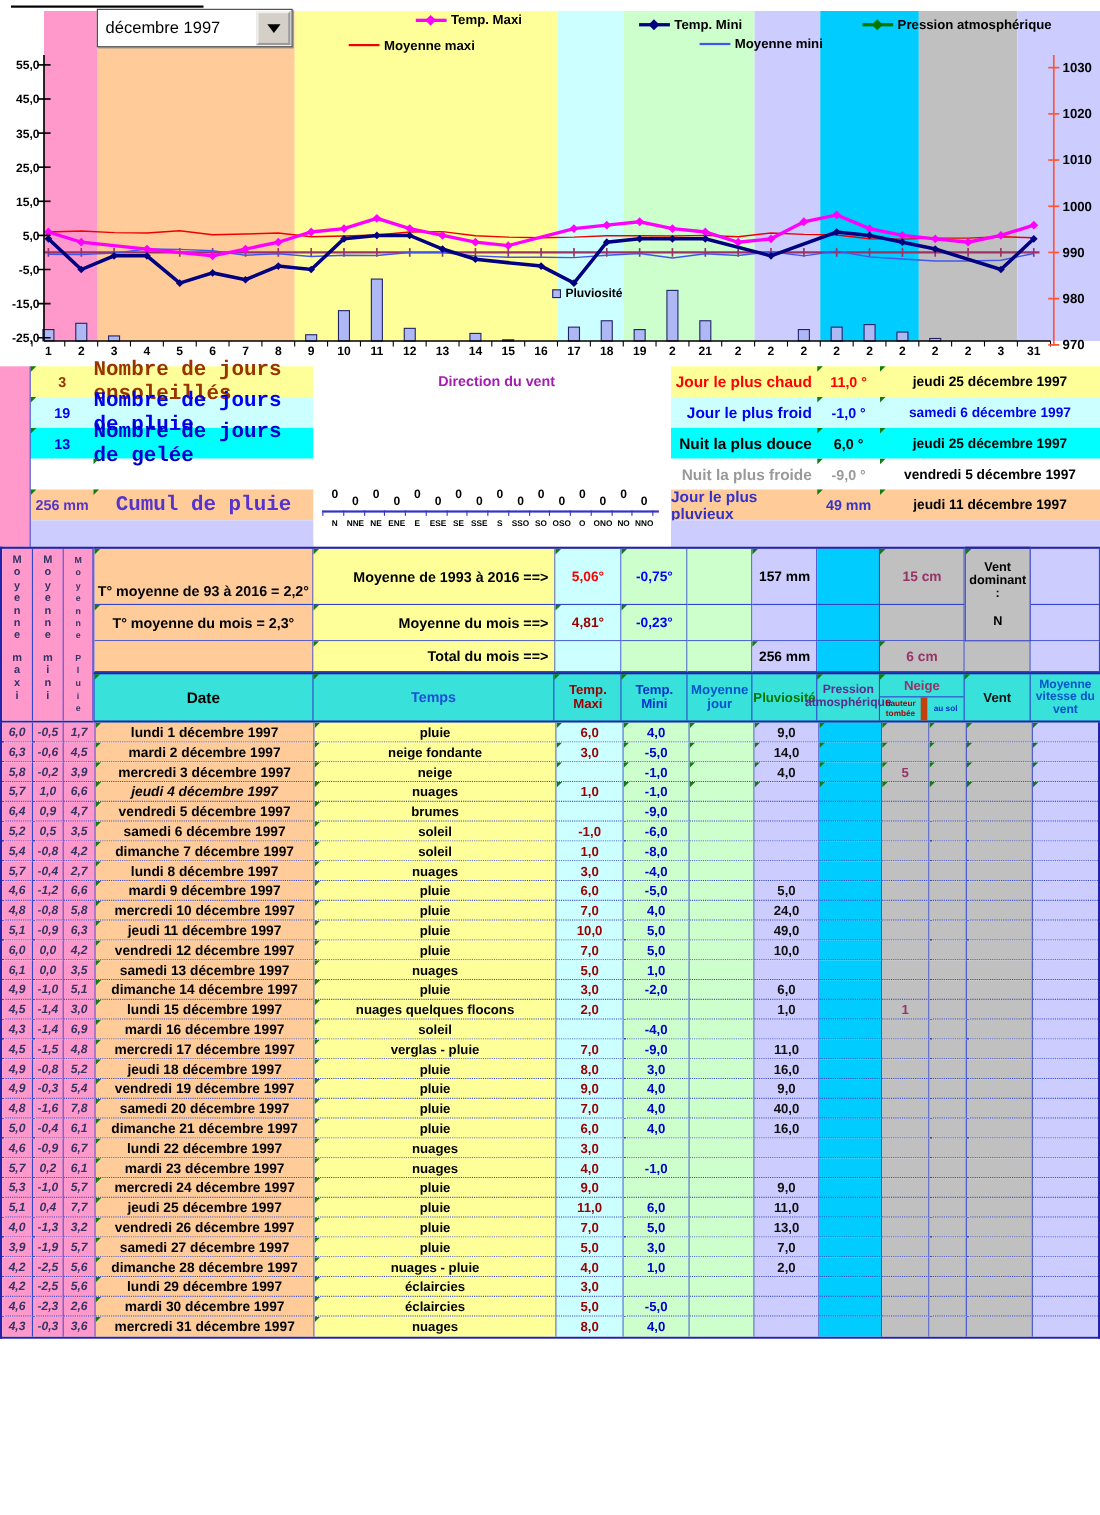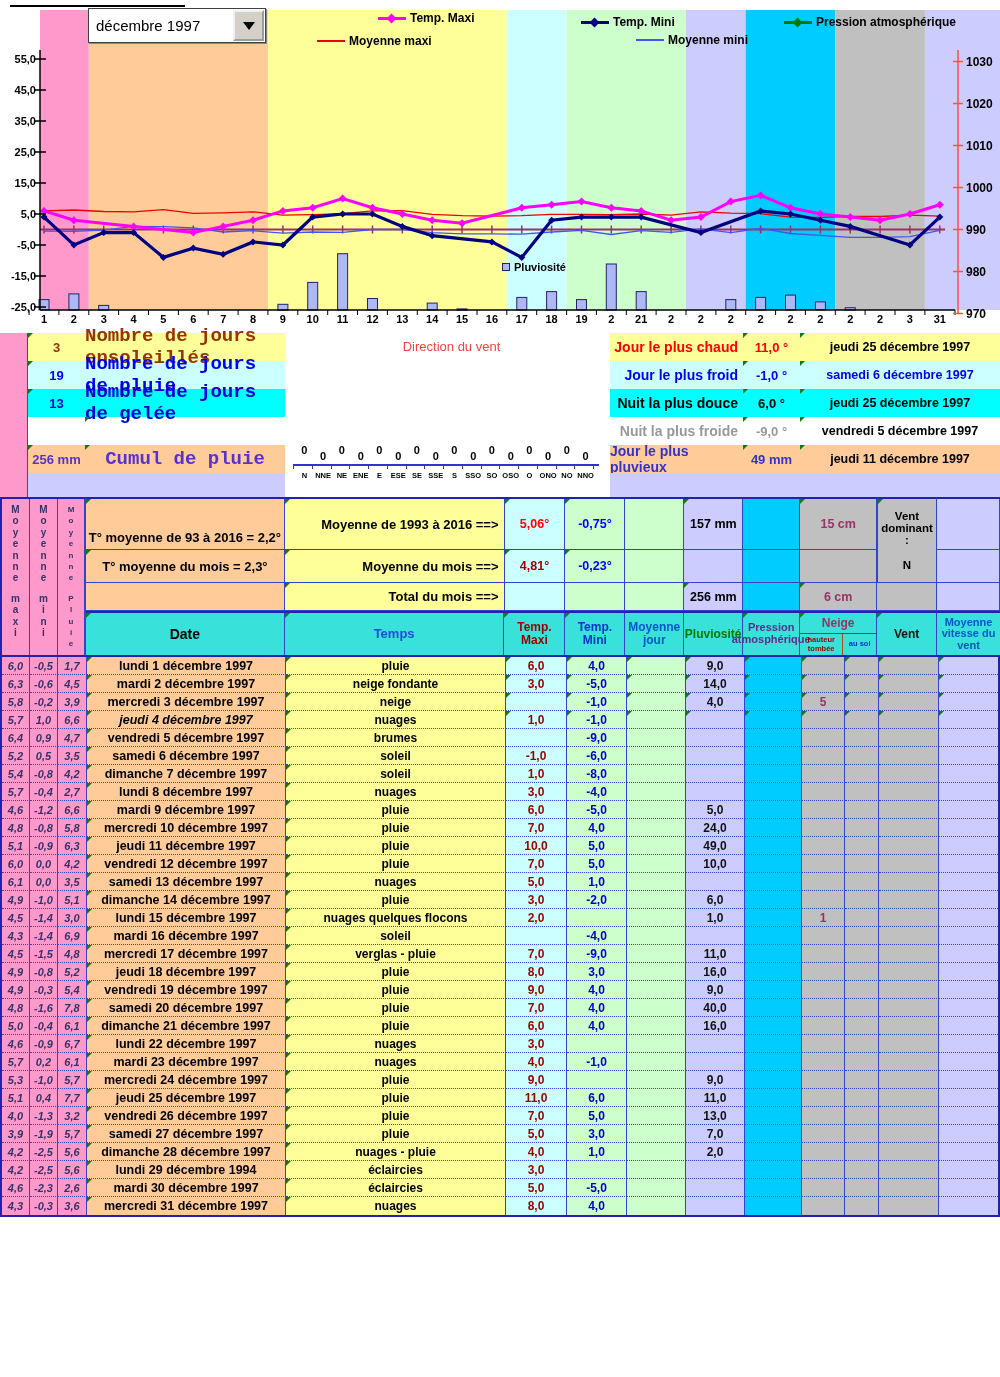--- a/index.html
+++ b/index.html
@@ -23,21 +23,21 @@
 
   
   #summary-section { position:absolute; left:0; top:333px; width:1000px; height:164px; }
   #sum-pink { position:absolute; left:0; top:0; width:28px; height:164px; background:#FF99CC; border-right:1px solid #3344CC; }
   #sumleft { position:absolute; left:28px; top:0; width:257px; }
   .slrow { display:flex; height:28px; }
   .slval { width:57px; display:flex; align-items:center; justify-content:center; font-weight:bold; font-size:13px; position:relative; }
   .sllab { width:200px; display:flex; align-items:center; justify-content:center; font-weight:bold; font-size:19px; position:relative;font-family:Liberation Mono, monospace; }
   #sl-lav { position:absolute; left:28px; top:140px; width:257px; height:24px; background:#CCCCFF; }
   #windbox { position:absolute; left:285px; top:0; width:333px; height:159px; background:#fff; }
-  #wind-title { text-align:center; padding-top:6px; font-weight:normal; font-size:13px; color:#ef4444; }
+  #wind-title { text-align:center; padding-top:6px; font-weight:bold; font-size:13px; color:#a21caf; }
   .wv { position:absolute; font-weight:bold; font-size:11px; color:#000; width:10px; text-align:center; }
   .waxis { position:absolute; left:8px; top:131px; width:306px; height:2px; background:#3333CC; }
   .wtick { position:absolute; top:131px; width:1px; height:5px; background:#3333CC; }
   .wl { position:absolute; top:138px; font-weight:bold; font-size:7.5px; color:#000; width:20px; text-align:center; }
   #sumright { position:absolute; left:610px; top:0; width:390px; }
   .srrow { display:flex; height:28px; }
   .srlab { width:133px; display:flex; align-items:center; justify-content:flex-end; padding-right:5px; font-weight:bold; font-size:14px; }
   .srval { width:57px; display:flex; align-items:center; justify-content:center; font-weight:bold; font-size:13px; position:relative; }
   .srdate { width:200px; display:flex; align-items:center; justify-content:center; font-weight:bold; font-size:12.5px; position:relative; }
   #sr-lav { position:absolute; left:610px; top:140px; width:390px; height:24px; background:#CCCCFF; }
@@ -551,21 +551,21 @@
       <div class="ch tri" style="width:199px;font-size:14px;color:#000">Date</div>
       <div class="ch tri" style="width:220px;font-size:13px;color:#1d4ed8">Temps</div>
       <div class="ch tri" style="width:61px;font-size:12px;color:#990000">Temp. Maxi</div>
       <div class="ch tri" style="width:60px;font-size:12px;color:#0033CC">Temp. Mini</div>
       <div class="ch" style="width:59px;font-size:12px;color:#0055CC">Moyenne jour</div>
       <div class="ch" style="width:59px;font-size:12px;color:#007700">Pluviosité</div>
       <div class="ch tri" style="width:57px;font-size:11px;color:#5B2D8E">Pression atmosphérique</div>
       <div class="ch tri" id="ch-neige" style="width:77px">
         <span class="ntitle" style="font-size:12px;color:#993366">Neige</span>
         <span class="nsub">
-          <span style="width:43px;font-size:7.5px;color:#990000;border-right:1px solid #c2410c">hauteur tombée</span>
+          <span style="width:43px;font-size:7.5px;color:#990000;border-right:6px solid #c2410c">hauteur tombée</span>
           <span style="width:33px;font-size:7.5px;color:#0033CC">au sol</span>
         </span>
       </div>
       <div class="ch tri" style="width:60px;font-size:12px;color:#111">Vent</div>
       <div class="ch" style="width:63px;font-size:11px;color:#0055CC;border-right:none">Moyenne vitesse du vent</div>
     </div>
     <div id="drows">
         <div class="drow">
           <div class="dc c-m" style="width: 28px;">6,0</div>
           <div class="dc c-m" style="width: 28px;">-0,5</div>
@@ -1011,21 +1011,21 @@
           <div class="dc c-pression" style="width: 57px;"></div>
           <div class="dc c-n1" style="width: 43px;"></div>
           <div class="dc c-n2" style="width: 34px;"></div>
           <div class="dc c-vent" style="width: 60px;"></div>
           <div class="dc c-vit" style="width: 59px; border-right: none;"></div>
         </div>
         <div class="drow">
           <div class="dc c-m" style="width: 28px;">4,2</div>
           <div class="dc c-m" style="width: 28px;">-2,5</div>
           <div class="dc c-m" style="width: 29px;">5,6</div>
-          <div class="dc c-date tri" style="width: 199px;">lundi 29 décembre 1994</div>
+          <div class="dc c-date tri" style="width: 199px;">lundi 29 décembre 1997</div>
           <div class="dc c-temps tri" style="width: 220px;">éclaircies</div>
           <div class="dc c-tmax" style="width: 61px;">3,0</div>
           <div class="dc c-tmin" style="width: 60px;"></div>
           <div class="dc c-moy" style="width: 59px;"></div>
           <div class="dc c-pluvio" style="width: 59px;"></div>
           <div class="dc c-pression" style="width: 57px;"></div>
           <div class="dc c-n1" style="width: 43px;"></div>
           <div class="dc c-n2" style="width: 34px;"></div>
           <div class="dc c-vent" style="width: 60px;"></div>
           <div class="dc c-vit" style="width: 59px; border-right: none;"></div>

